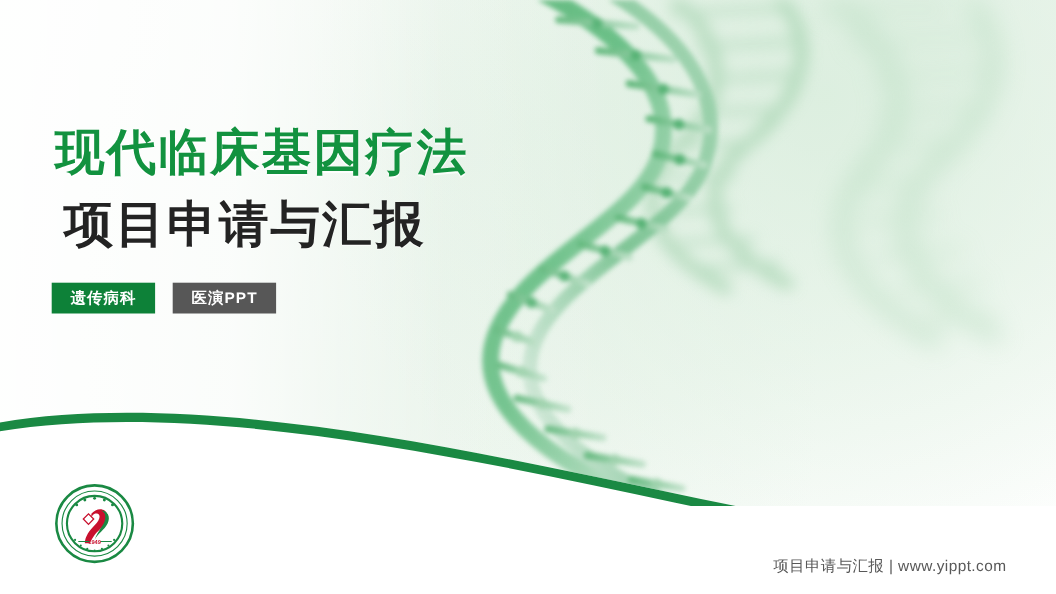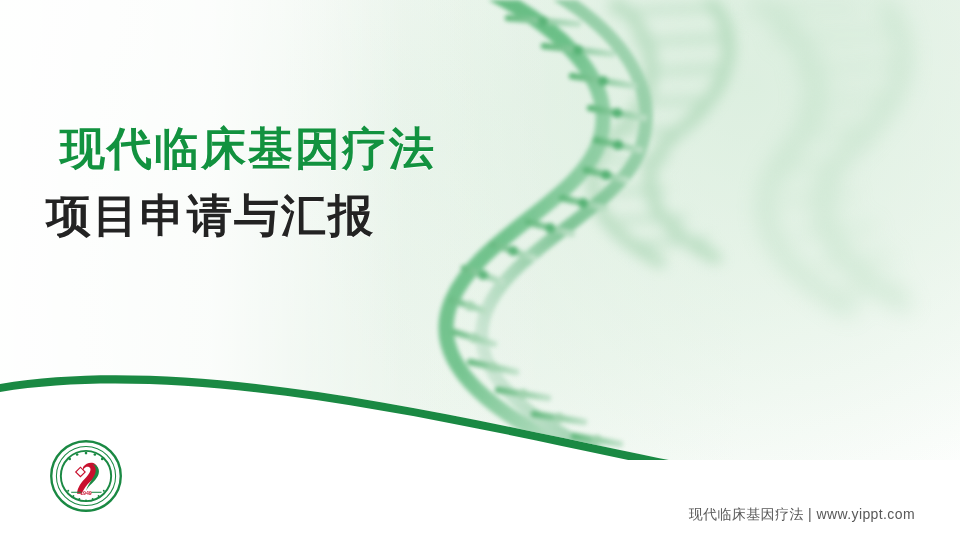--- a/index.html
+++ b/index.html
@@ -73,30 +73,30 @@
     left: 46px;
     top: 108px;
     z-index: 6;
   }
   .title-line1 {
     font-size: 45px;
     font-weight: bold;
     color: #12923f;
     letter-spacing: 2px;
     line-height: 1.18;
-    margin: 14px;
+    margin: 4px;
     text-shadow: 0 1px 0 rgba(255,255,255,0.8);
   }
   .title-line2 {
     font-size: 45px;
     font-weight: bold;
     color: #232323;
     letter-spacing: 2px;
     line-height: 1.18;
-    margin: 0;
+    margin: 12px;
     text-shadow: 0 1px 0 rgba(255,255,255,0.8);
   }
 
   
   .tag-row {
     position: absolute;
     left: 47px;
     top: 257px;
     display: flex;
     gap: 16px;
@@ -311,17 +311,21 @@
     <line x1="30" y1="72" x2="44" y2="72" stroke="#1a8943" stroke-width="1.4"></line>
     <line x1="57" y1="72" x2="71" y2="72" stroke="#1a8943" stroke-width="1.4"></line>
     <text x="50" y="75" font-size="7" font-weight="bold" text-anchor="middle" fill="#c8102e" font-family="Liberation Sans, sans-serif">1949</text>
   </svg>
 
   <div class="title-block">
     <div class="title-line1">现代临床基因疗法</div>
     <div class="title-line2">项目申请与汇报</div>
   </div>
 
-
-
-  <div class="footer-text">现代临床基因疗法 | www.yippt.com</div>
+  <div class="tag-row">
+    <span class="tag tag-green">遗传病科</span>
+    <span class="tag tag-gray">医演PPT</span>
+  </div>
+
+
+  <div class="footer-text">项目申请与汇报 | www.yippt.com</div>
 
 </div>
 
 </body></html>

